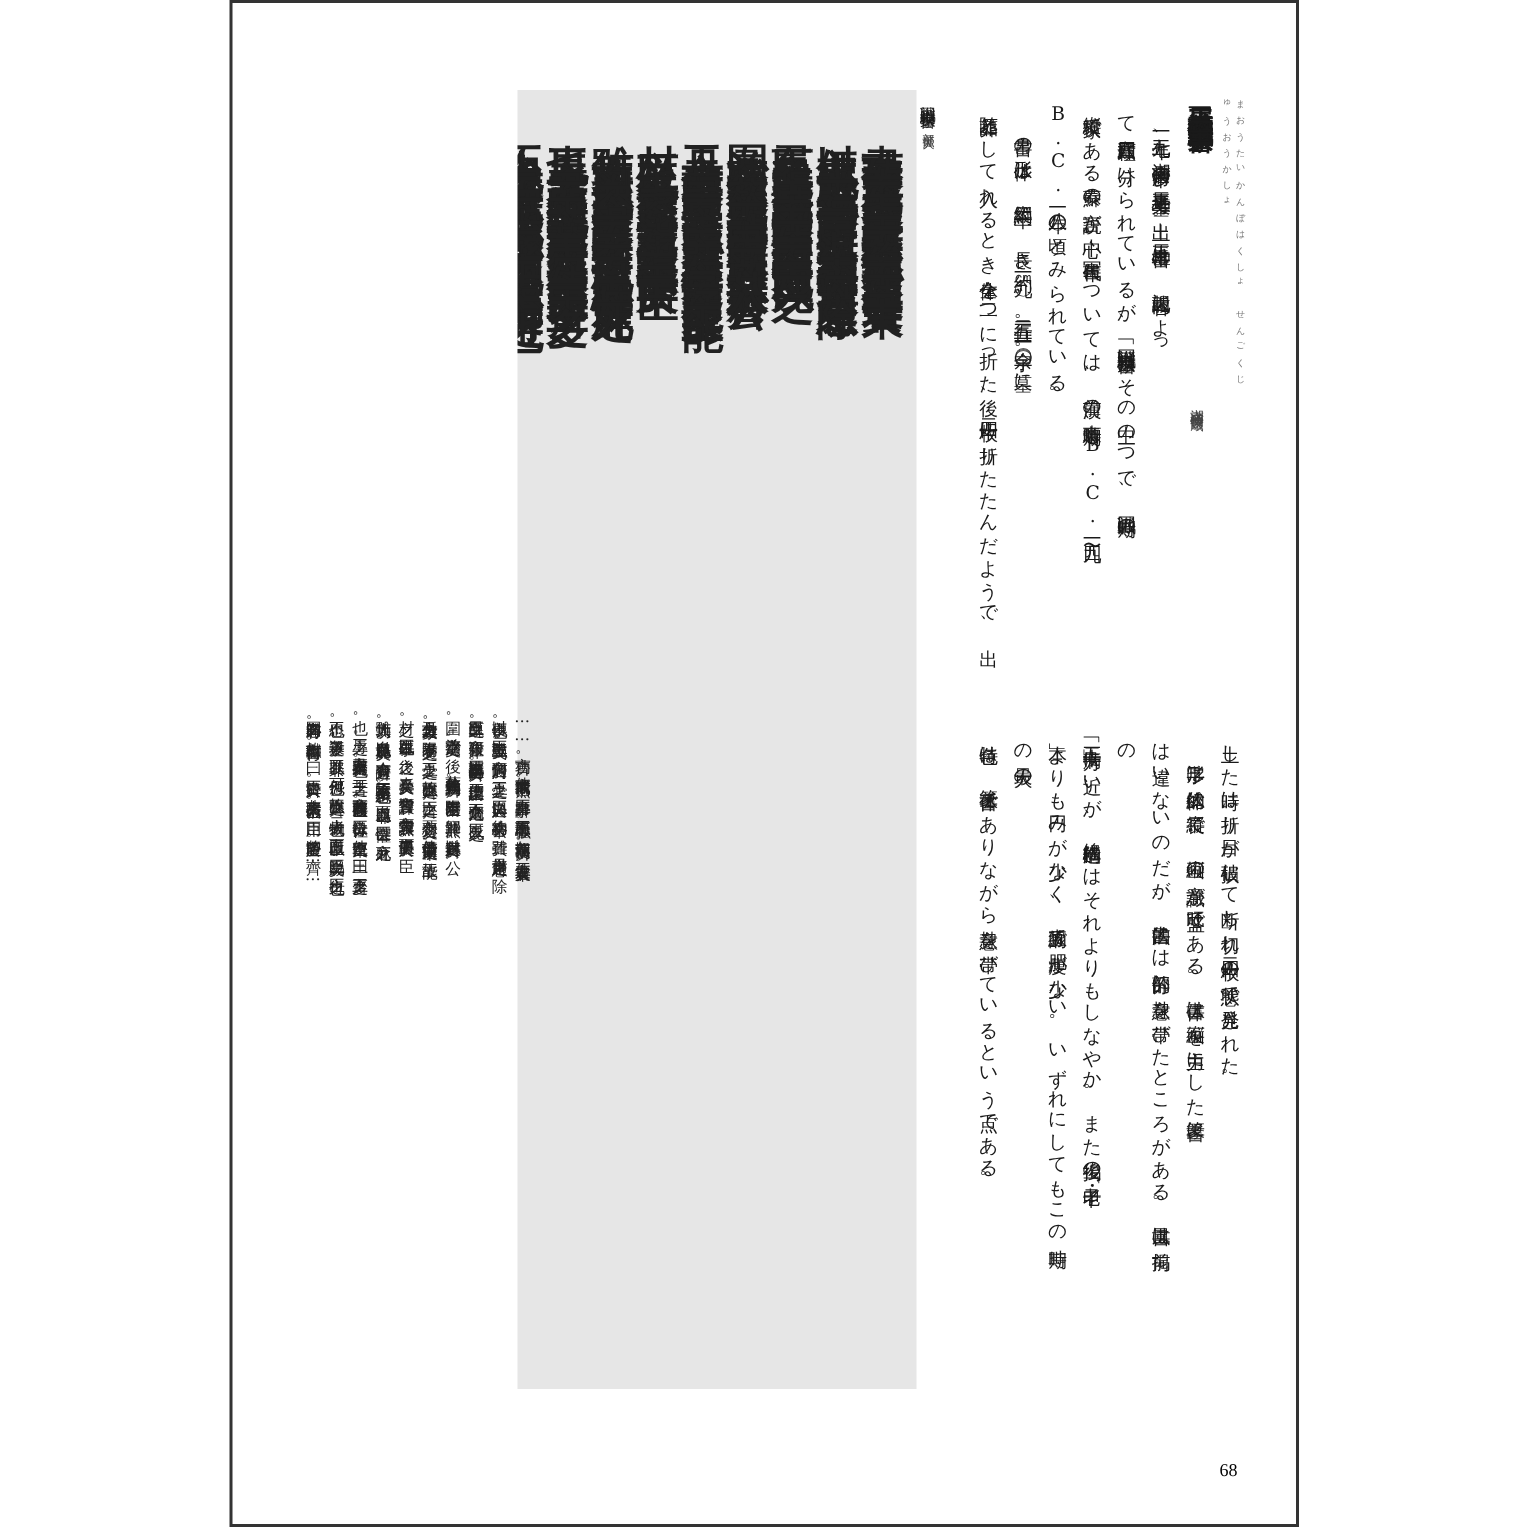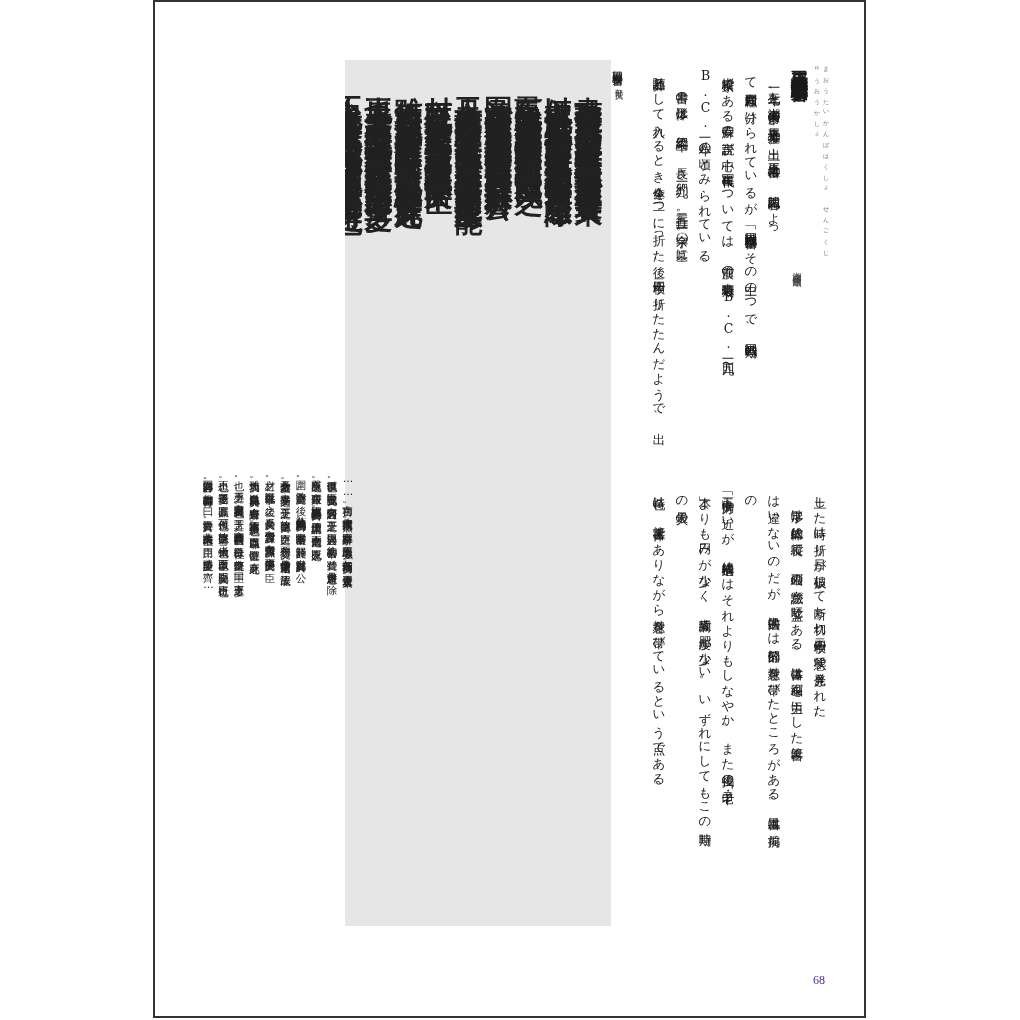--- a/index.html
+++ b/index.html
@@ -14,21 +14,21 @@
   .body-upper { position:absolute; left:648px; top:68px; height:418px; font-size:12.5px; line-height:23px; letter-spacing:0.8px; text-align:justify; }
   .body-lower { position:absolute; left:648px; top:487px; height:345px; font-size:12.5px; line-height:23px; letter-spacing:0.8px; }
   .body-upper p, .body-lower p { margin:0; }
   .indent { text-indent:1em; }
   .caption { position:absolute; left:611px; top:62px; font-size:10.5px; letter-spacing:1px; line-height:14px; }
   .caption .sub { font-size:8px; color:#444; }
   .image { position:absolute; left:345px; top:60px; width:266px; height:866px; background:#e6e6e6; overflow:hidden; }
   .calli { position:absolute; right:8px; top:14px; height:846px; font-size:28px; line-height:30px; color:#111; font-weight:bold; font-family:"DejaVu Sans","Liberation Sans",sans-serif; letter-spacing:3px; opacity:0.92; }
   .trans { position:absolute; left:200px; top:472px; height:460px; font-size:10.5px; line-height:15.5px; letter-spacing:0.5px; color:#222; }
   .trans p { margin:0; }
-  .page-num { position:absolute; left:813px; top:973px; font-size:12px; color:#4c1d95; font-family:"Liberation Serif",serif; }
+  .page-num { position:absolute; left:813px; top:973px; font-size:12px; color:#000000; font-family:"Liberation Serif",serif; }
 </style>
 </head>
 <body>
 
 <div class="page"></div>
 
 <div class="vert title">馬王堆漢墓帛書「戦国縦横家書」</div>
 <div class="vert ruby">まおうたいかんぼはくしょ　せんごくじゅうおうかしょ</div>
 <div class="vert museum">湖南省博物館蔵</div>
 

